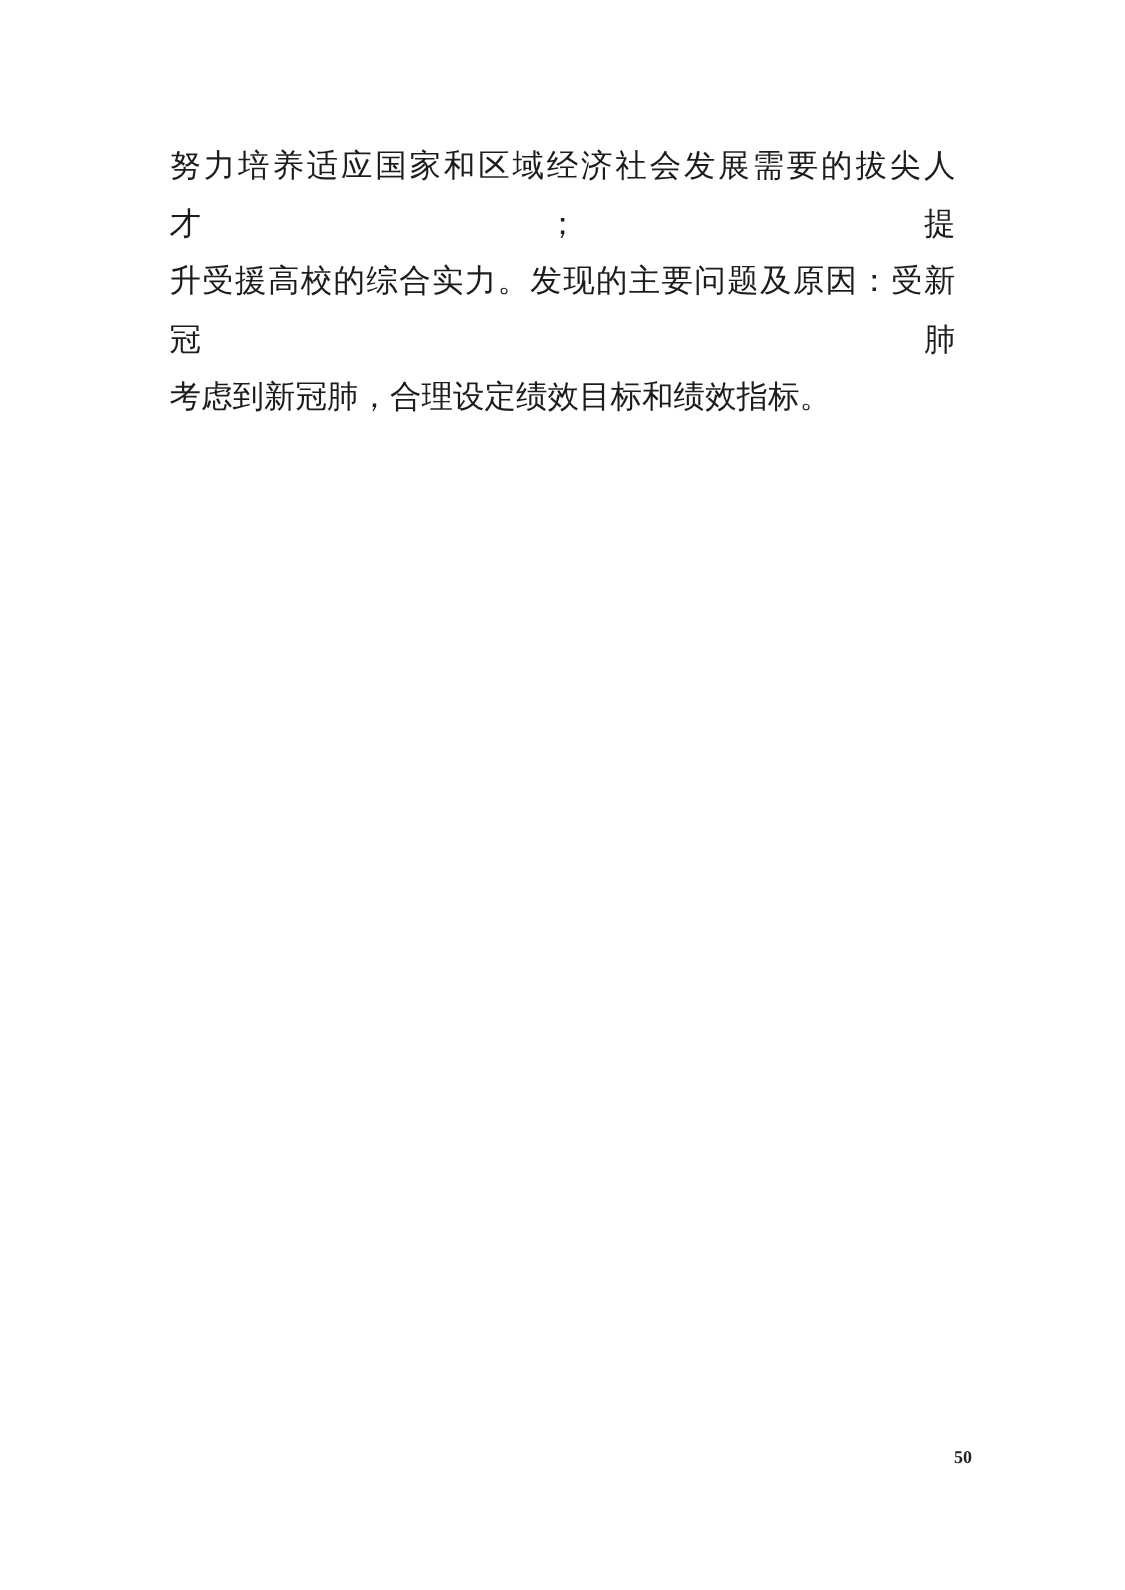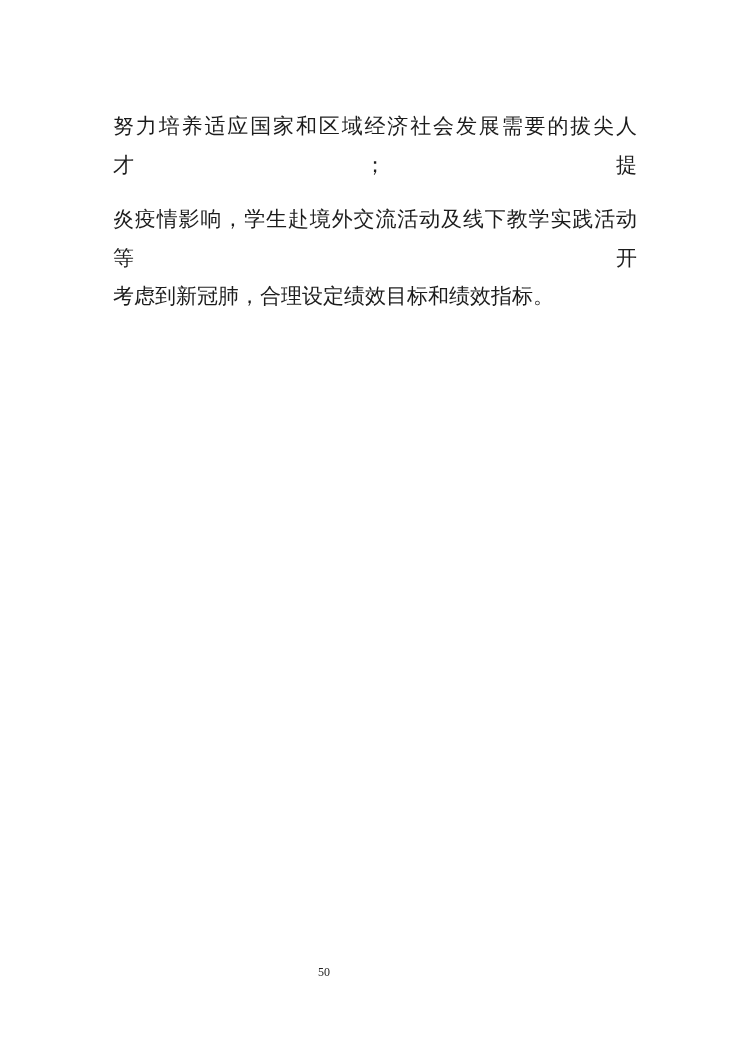--- a/index.html
+++ b/index.html
@@ -25,44 +25,44 @@
     color: #1c1c1c;
     letter-spacing: 0;
   }
   .para-line {
     white-space: nowrap;
   }
   .para-line.fill {
     white-space: normal;
     text-align: justify;
     text-align-last: justify;
-    margin-top: 16px;
     -moz-text-align-last: justify;
   }
   .page-footer {
     position: absolute;
     left: 0;
     top: 962px;
     width: 648px;
-    text-align: center;
+    text-align: right;
+    font-weight: bold;
   }
   .page-number {
     font-size: 12px;
     color: #222222;
     font-family: "Liberation Serif", "DejaVu Serif", serif;
   }
 </style>
 </head>
 <body>
 
 <div class="page">
 
   <div class="paragraph">
     <div class="para-line fill">努力培养适应国家和区域经济社会发展需要的拔尖人才；提</div>
-    <div class="para-line fill">炎疫情影响，学生赴境外交流活动及线下教学实践活动等开</div>
+    <div class="para-line fill">升受援高校的综合实力。发现的主要问题及原因：受新冠肺</div>
     <div class="para-line">考虑到新冠肺，合理设定绩效目标和绩效指标。</div>
   </div>
 
   <div class="page-footer">
     <span class="page-number">50</span>
   </div>
 
 </div>
 
 </body></html>

